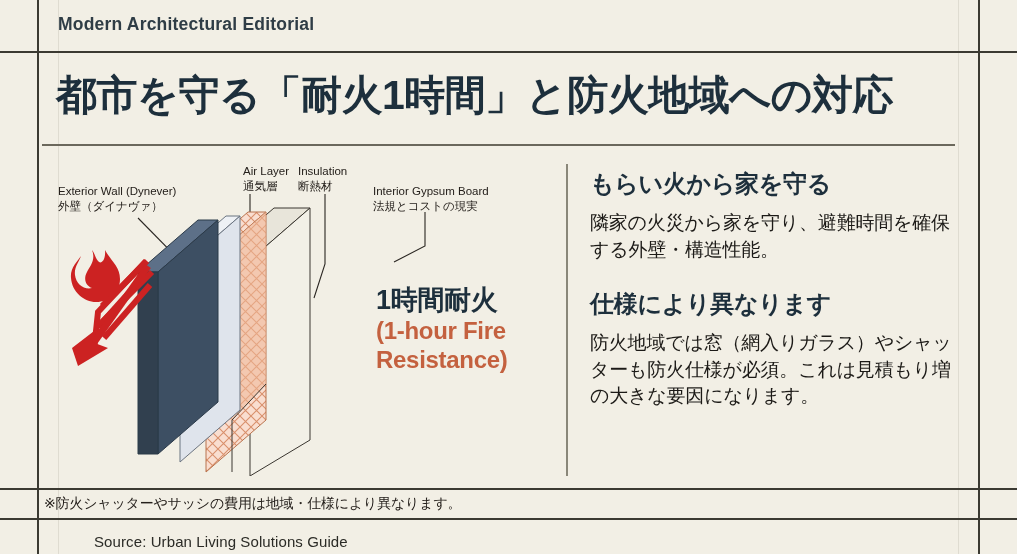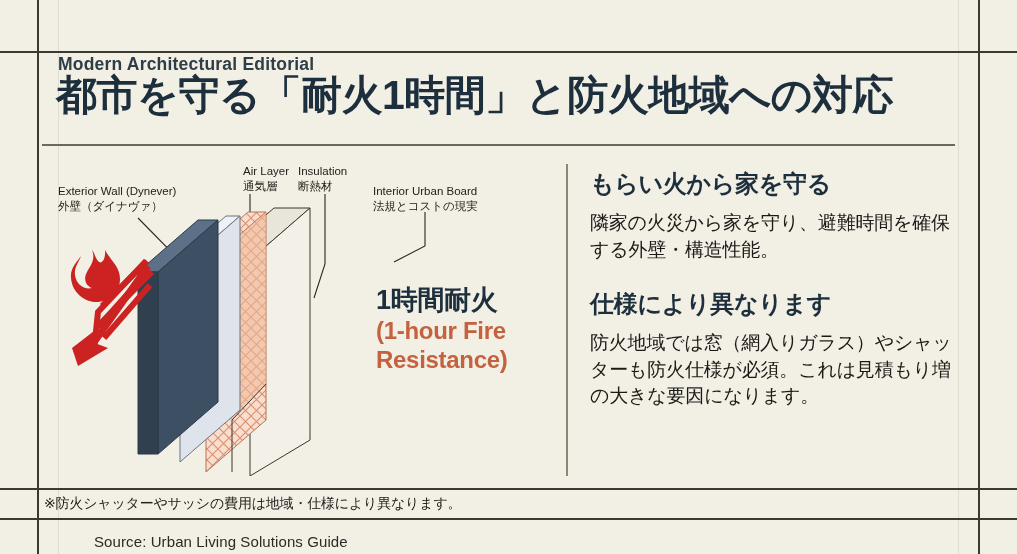--- a/index.html
+++ b/index.html
@@ -38,21 +38,20 @@
 
   
   .kicker {
     position: absolute;
     left: 58px;
     top: 14px;
     font-size: 17.5px;
     font-weight: bold;
     color: #2f3d46;
     letter-spacing: 0.2px;
-    margin-top: 40px;
   }
 
   
   .title {
     position: absolute;
     left: 56px;
     top: 68px;
     font-size: 41px;
     font-weight: bold;
     color: #1d2f3c;
@@ -261,21 +260,21 @@
     <div>Air Layer</div>
     <div>通気層</div>
   </div>
 
   <div class="dlabel dlabel-ins">
     <div>Insulation</div>
     <div>断熱材</div>
   </div>
 
   <div class="dlabel dlabel-gyp">
-    <div>Interior Urban Board</div>
+    <div>Interior Gypsum Board</div>
     <div>法規とコストの現実</div>
   </div>
 
   <div class="fire-callout">
     <div class="fire-jp">1時間耐火</div>
     <div class="fire-en">
       <div>(1-hour Fire</div>
       <div>Resistance)</div>
     </div>
   </div>

